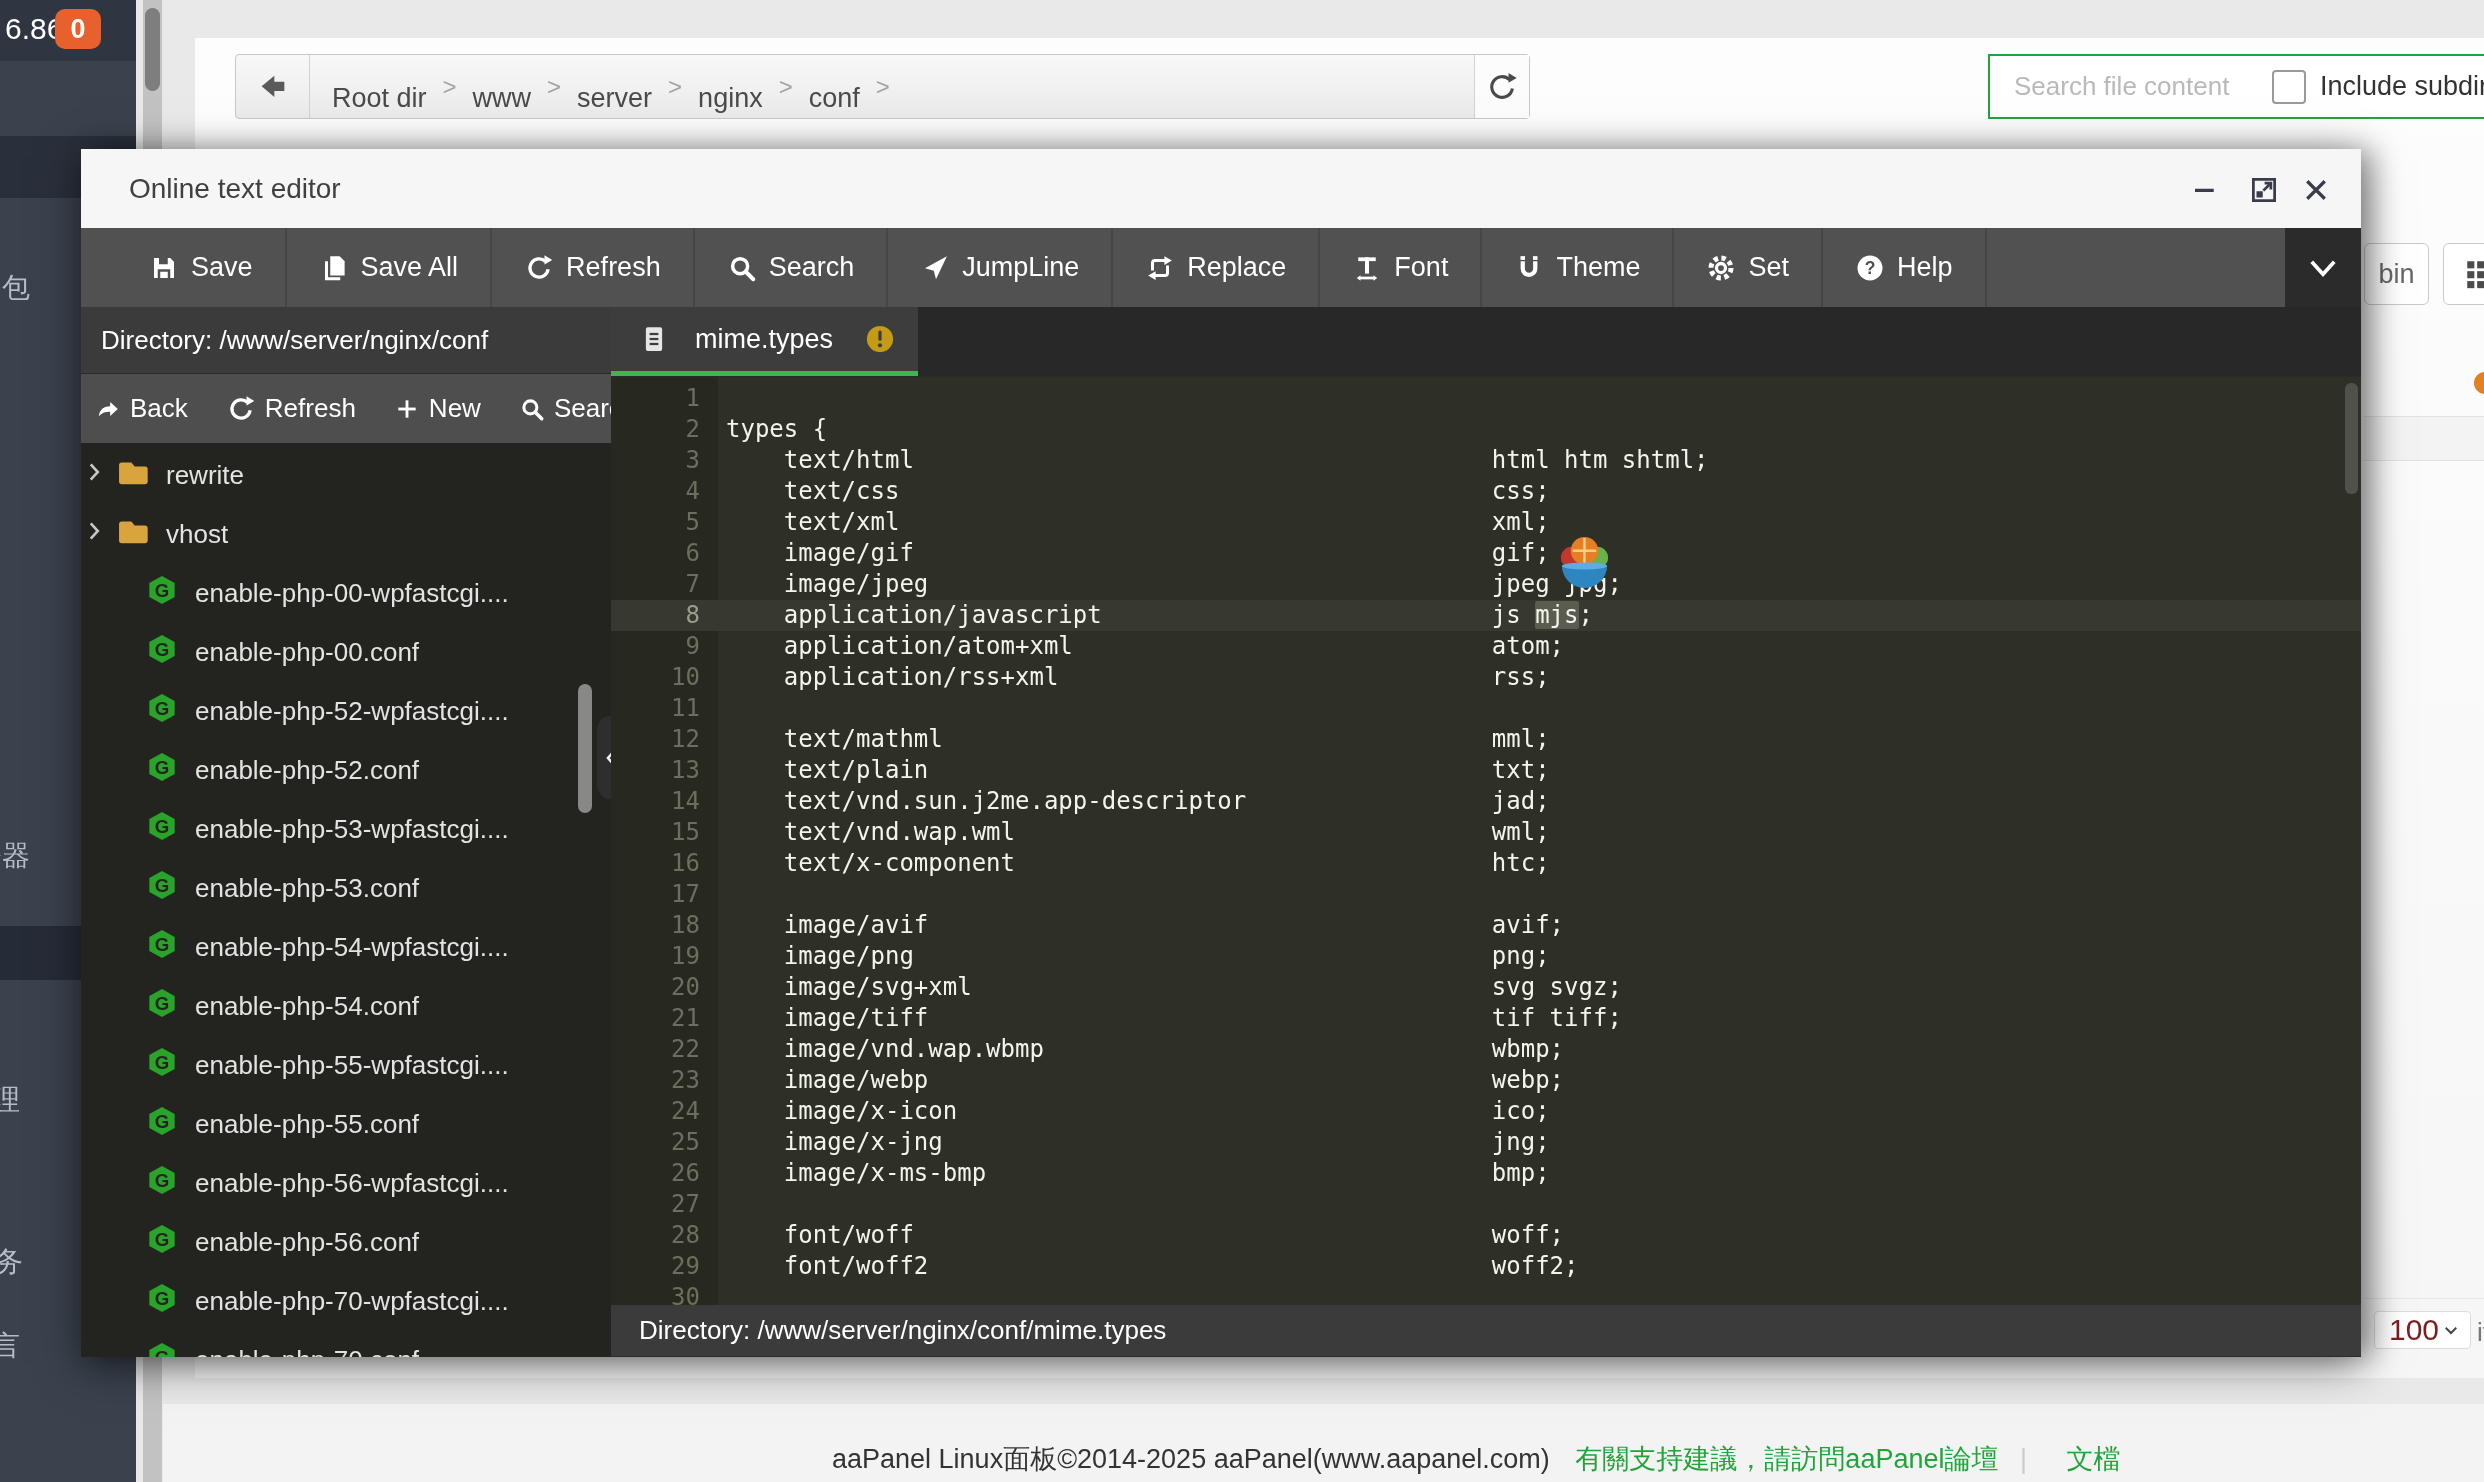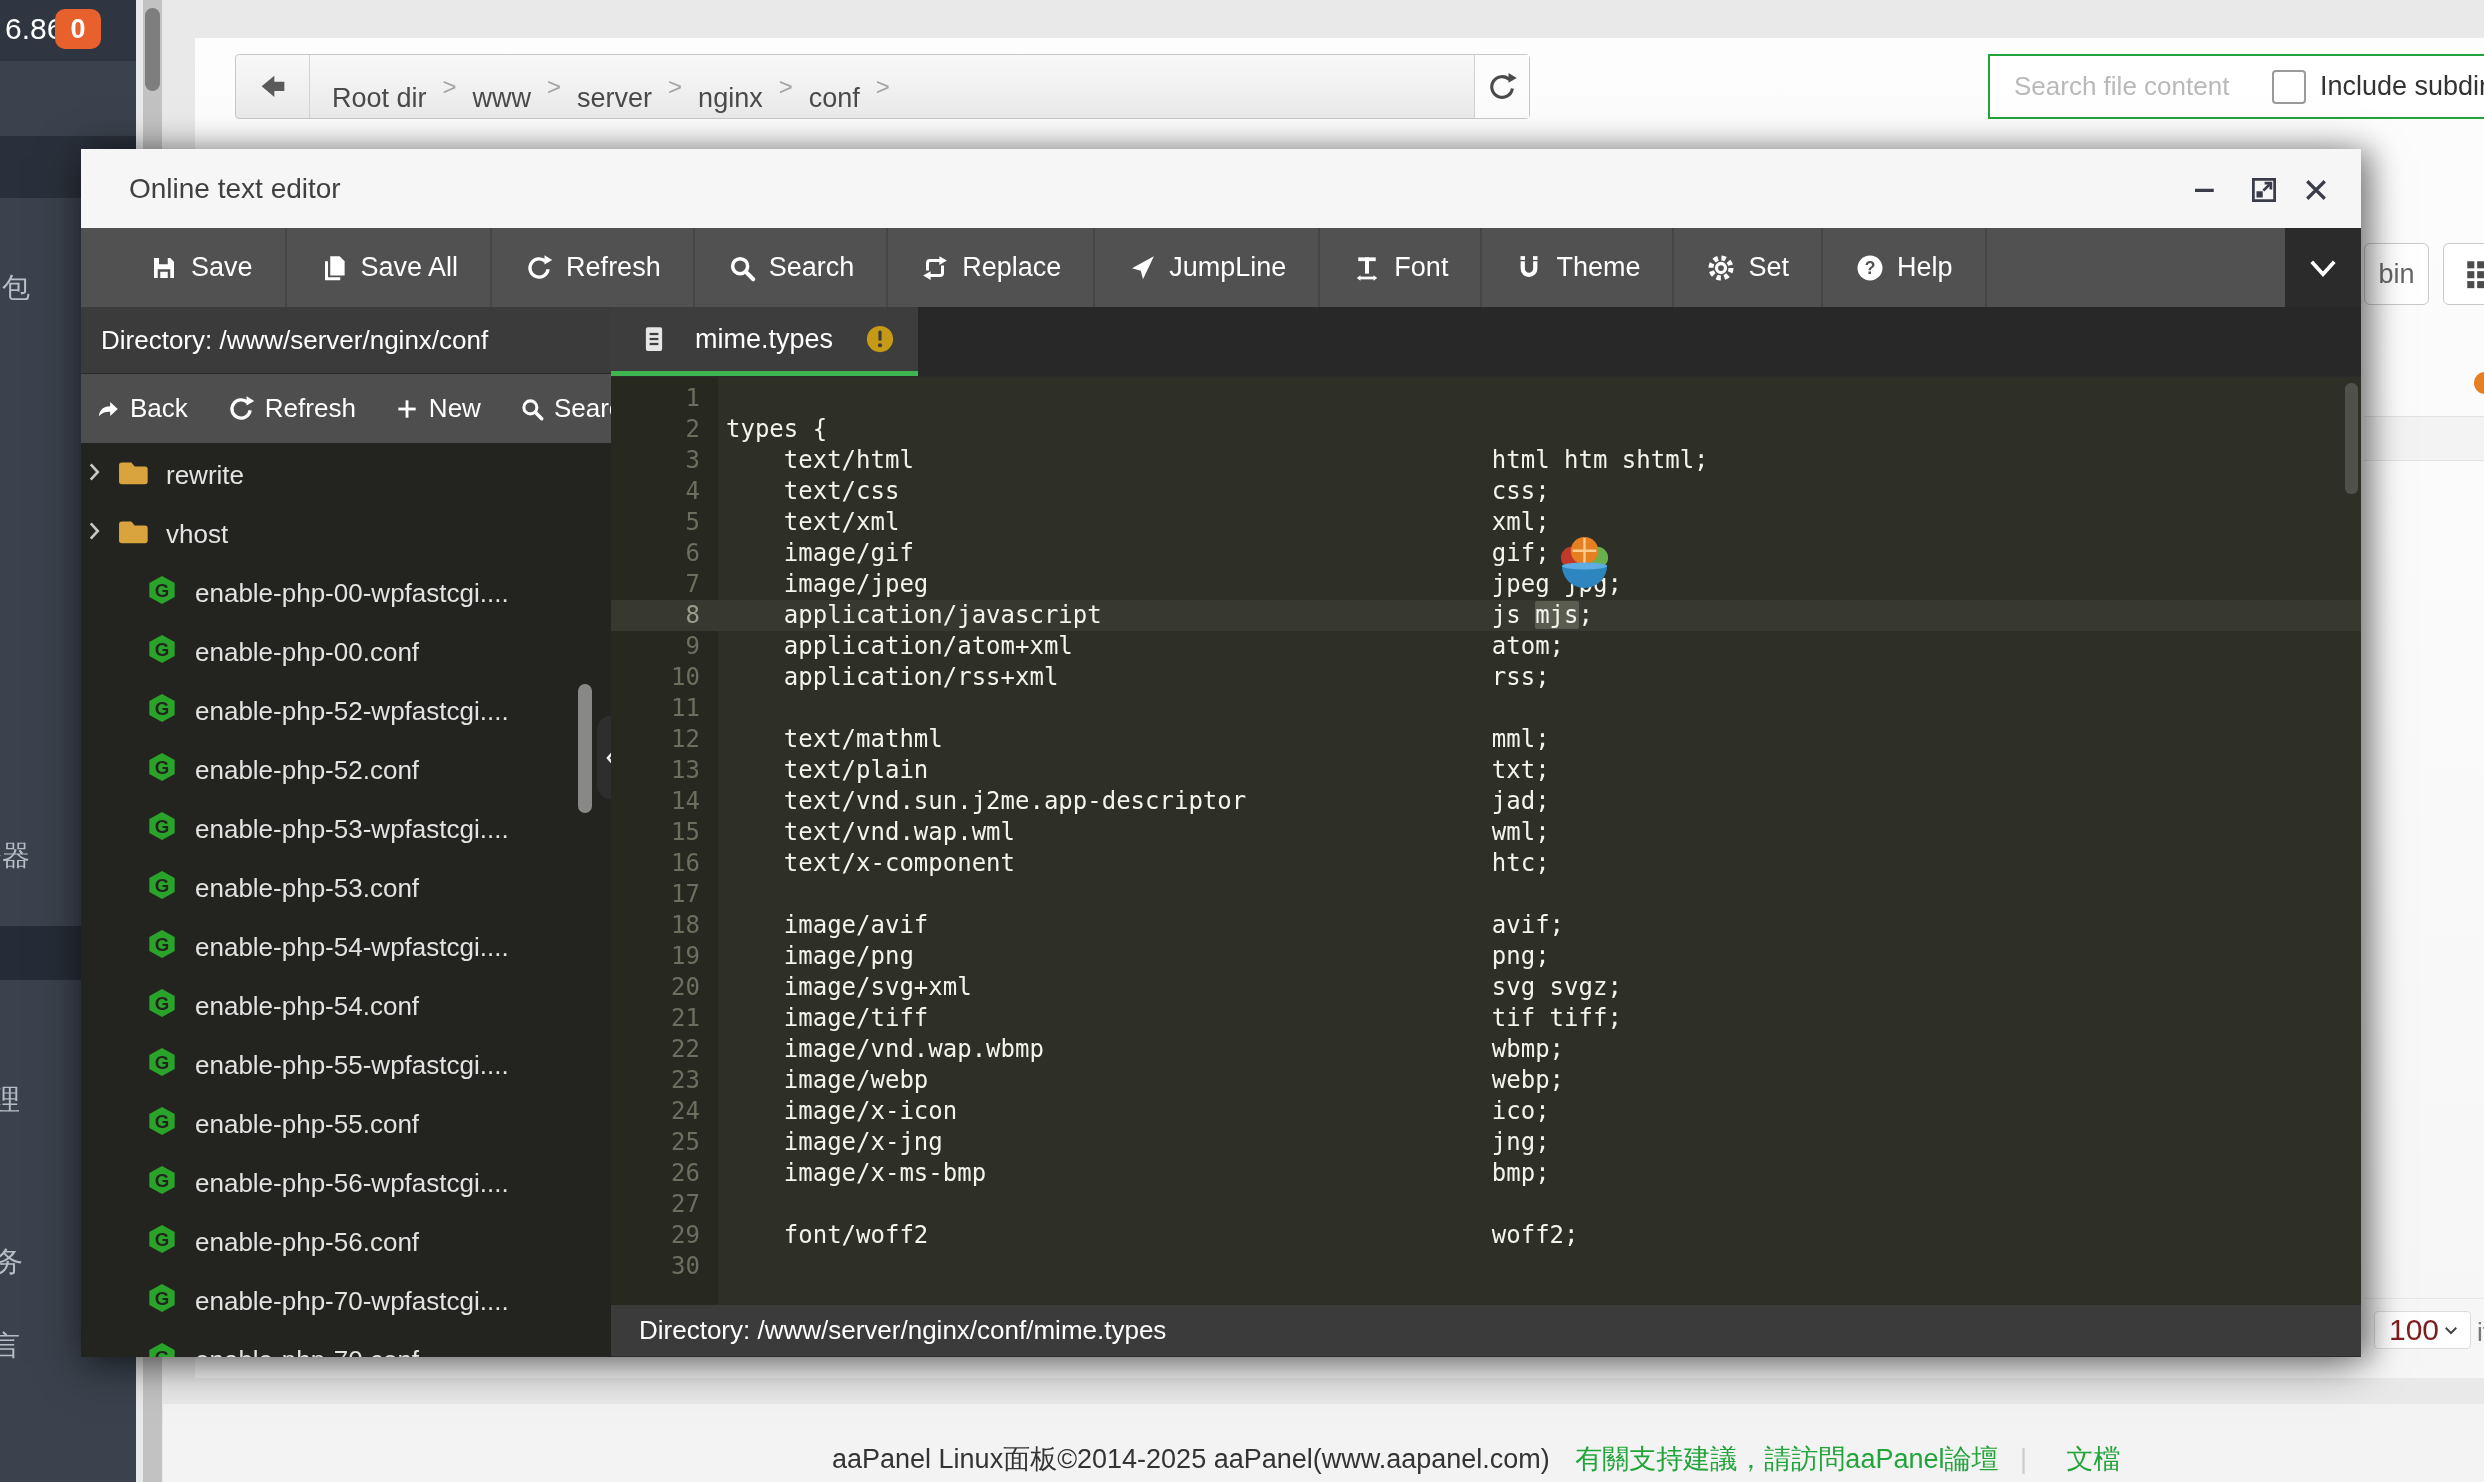--- a/index.html
+++ b/index.html
@@ -254,32 +254,32 @@
       </div>
       <div class="tbtn">
         <svg width="30" height="30" viewBox="0 0 24 24">
           <circle cx="10.5" cy="10.5" r="6" fill="none" stroke="#fff" stroke-width="2.8"></circle>
           <line x1="15" y1="15" x2="21" y2="21" stroke="#fff" stroke-width="3.2" stroke-linecap="round"></line>
         </svg>
         <span>Search</span>
       </div>
       <div class="tbtn">
         <svg width="30" height="30" viewBox="0 0 24 24">
+          <path d="M21.5 2.5 L12.8 21 l-1.8-6.8 L4 12.2 z" fill="#fff"></path>
+        </svg>
+        <span>JumpLine</span>
+      </div>
+      <div class="tbtn">
+        <svg width="30" height="30" viewBox="0 0 24 24">
           <path d="M6 14 V8 a2 2 0 0 1 2-2 h9" fill="none" stroke="#fff" stroke-width="2.4"></path>
           <polygon points="15.5,2.5 21.5,6 15.5,9.5" fill="#fff"></polygon>
           <path d="M18 10 v6 a2 2 0 0 1 -2 2 H7" fill="none" stroke="#fff" stroke-width="2.4"></path>
           <polygon points="8.5,14.5 2.5,18 8.5,21.5" fill="#fff"></polygon>
         </svg>
         <span>Replace</span>
-      </div>
-      <div class="tbtn">
-        <svg width="30" height="30" viewBox="0 0 24 24">
-          <path d="M21.5 2.5 L12.8 21 l-1.8-6.8 L4 12.2 z" fill="#fff"></path>
-        </svg>
-        <span>JumpLine</span>
       </div>
       <div class="tbtn">
         <svg width="30" height="30" viewBox="0 0 24 24">
           <rect x="5" y="3.5" width="14" height="3" fill="#fff"></rect>
           <rect x="10.4" y="3.5" width="3.2" height="13" fill="#fff"></rect>
           <line x1="6" y1="20" x2="18" y2="20" stroke="#fff" stroke-width="2.2"></line>
           <polygon points="6.8,17.8 3.8,20 6.8,22.2" fill="#fff"></polygon>
           <polygon points="17.2,17.8 20.2,20 17.2,22.2" fill="#fff"></polygon>
         </svg>
         <span>Font</span>
@@ -592,20 +592,24 @@
         </div>
         <div class="crow">
           <span class="lnum">26</span>
           <span class="ctext">    image/x-ms-bmp                                   bmp;</span>
         </div>
         <div class="crow">
           <span class="lnum">27</span>
           <span class="ctext"></span>
         </div>
         <div class="crow">
+          <span class="lnum">28</span>
+          <span class="ctext">    font/woff                                        woff;</span>
+        </div>
+        <div class="crow">
           <span class="lnum">29</span>
           <span class="ctext">    font/woff2                                       woff2;</span>
         </div>
         <div class="crow">
           <span class="lnum">30</span>
           <span class="ctext"></span>
         </div>
       </div>
     <div id="editor-scroll-thumb"></div>
     <svg id="fruit-bowl" width="57" height="75" viewBox="0 0 29 38">

